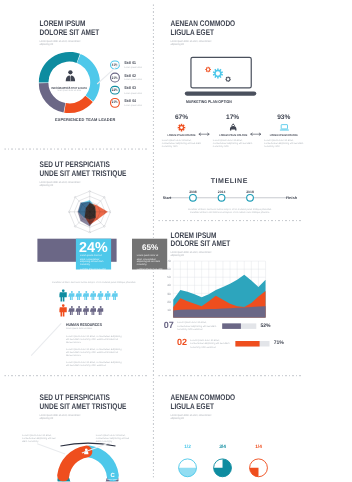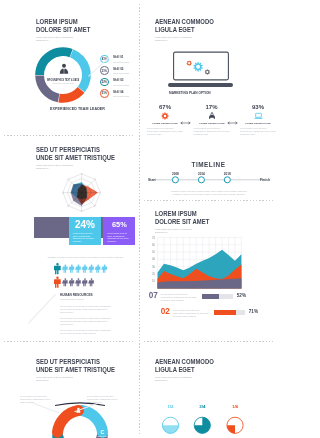--- a/index.html
+++ b/index.html
@@ -220,25 +220,25 @@
           <polygon points="24.00,12.96 29.53,18.47 29.98,24.00 30.51,30.51 24.00,40.10 13.92,34.08 10.66,24.00 13.92,13.92" fill="#6b6786" stroke="#6b6786" stroke-width="0.3" fill-opacity="0.8" stroke-opacity="0.8" style="mix-blend-mode:multiply"></polygon>
         </g>
     </svg>
     <div class="abs" id="p3-boxes" style="left:34.3px;top:82px;width:105px;height:28px;">
         <div class="abs" style="left: 0px; top: 0px; width: 32.2px; height: 21px; background: rgb(107, 103, 134); padding-left: 40px;">
           <div style="font-size:7.4px;font-weight:bold;color:#fff;text-align:center;margin-top:4.5px;line-height:6px;">83%</div>
           <div style="font-size:2.05px;line-height:2.7px;color:#fff;opacity:.9;margin:4.5px 4px 0;">Lorem ipsum dolor sit amet, consectetuer adipiscing elit sed diam nonummy</div>
           <div style="font-size:2.05px;color:#fff;opacity:.9;margin:1.3px 4px 0;text-decoration:underline;">LOREM IPSUM DOLORE</div>
         </div>
         <div class="abs" style="left: 34.5px; top: 0px; width: 32.2px; height: 27.6px; background: rgb(78, 200, 234);">
-          <div style="font-size:10px;font-weight:bold;color:#fff;text-align:center;margin-top:4.5px;line-height:6px;">24%</div>
+          <div style="font-size:13px;font-weight:bold;color:#fff;text-align:center;margin-top:4.5px;line-height:6px;">24%</div>
           <div style="font-size:2.05px;line-height:2.7px;color:#fff;opacity:.9;margin:4.5px 4px 0;">Lorem ipsum dolor sit amet, consectetuer adipiscing elit sed diam nonummy</div>
           <div style="font-size:2.05px;color:#fff;opacity:.9;margin:1.3px 4px 0;text-decoration:underline;">LOREM IPSUM DOLORE</div>
         </div>
-        <div class="abs" style="left: 69px; top: 0px; width: 32.2px; height: 27.6px; background: #8b5cf6;">
+        <div class="abs" style="left: 86px; top: 0px; width: 32.2px; height: 27.6px; background: #737373;">
           <div style="font-size:7.4px;font-weight:bold;color:#fff;text-align:center;margin-top:4.5px;line-height:6px;">65%</div>
           <div style="font-size:2.05px;line-height:2.7px;color:#fff;opacity:.9;margin:4.5px 4px 0;">Lorem ipsum dolor sit amet, consectetuer adipiscing elit sed diam nonummy</div>
           <div style="font-size:2.05px;color:#fff;opacity:.9;margin:1.3px 4px 0;text-decoration:underline;">LOREM IPSUM DOLORE</div>
         </div>
       </div>
     <div class="abs" style="left:32px;top:121px;width:107px;text-align:center;font-size:2.1px;color:#b3b8be;">Curabitur ut libero sed nunc lacinia tempor. Proin sodales purus tristique phasellus.</div>
     <svg class="abs" style="left:53.9px;top:127.5px;" width="56" height="26" viewBox="0 0 56 26">
       <g id="p3-people">
           <path d="M3.5 1.24 m-1.24 0 a1.24 1.24 0 1 1 2.48 0 a1.24 1.24 0 1 1 -2.48 0 ZM0.2999999999999998 2.7 h6.4 v4.6 h-2.165 v3.9 h-1.45 v-3.9 h-0.62 v3.9 h-1.45 v-3.9 h-2.165 Z" fill="#0e8ca0"></path>
           <path d="M11.35 2.4928 m-0.8927999999999999 0 a0.8927999999999999 0.8927999999999999 0 1 1 1.7855999999999999 0 a0.8927999999999999 0.8927999999999999 0 1 1 -1.7855999999999999 0 ZM9.046 3.544 h4.608 v3.312 h-1.5587999999999997 v2.808 h-1.044 v-2.808 h-0.44639999999999996 v2.808 h-1.044 v-2.808 h-1.5587999999999997 Z" fill="#62cdee"></path>

